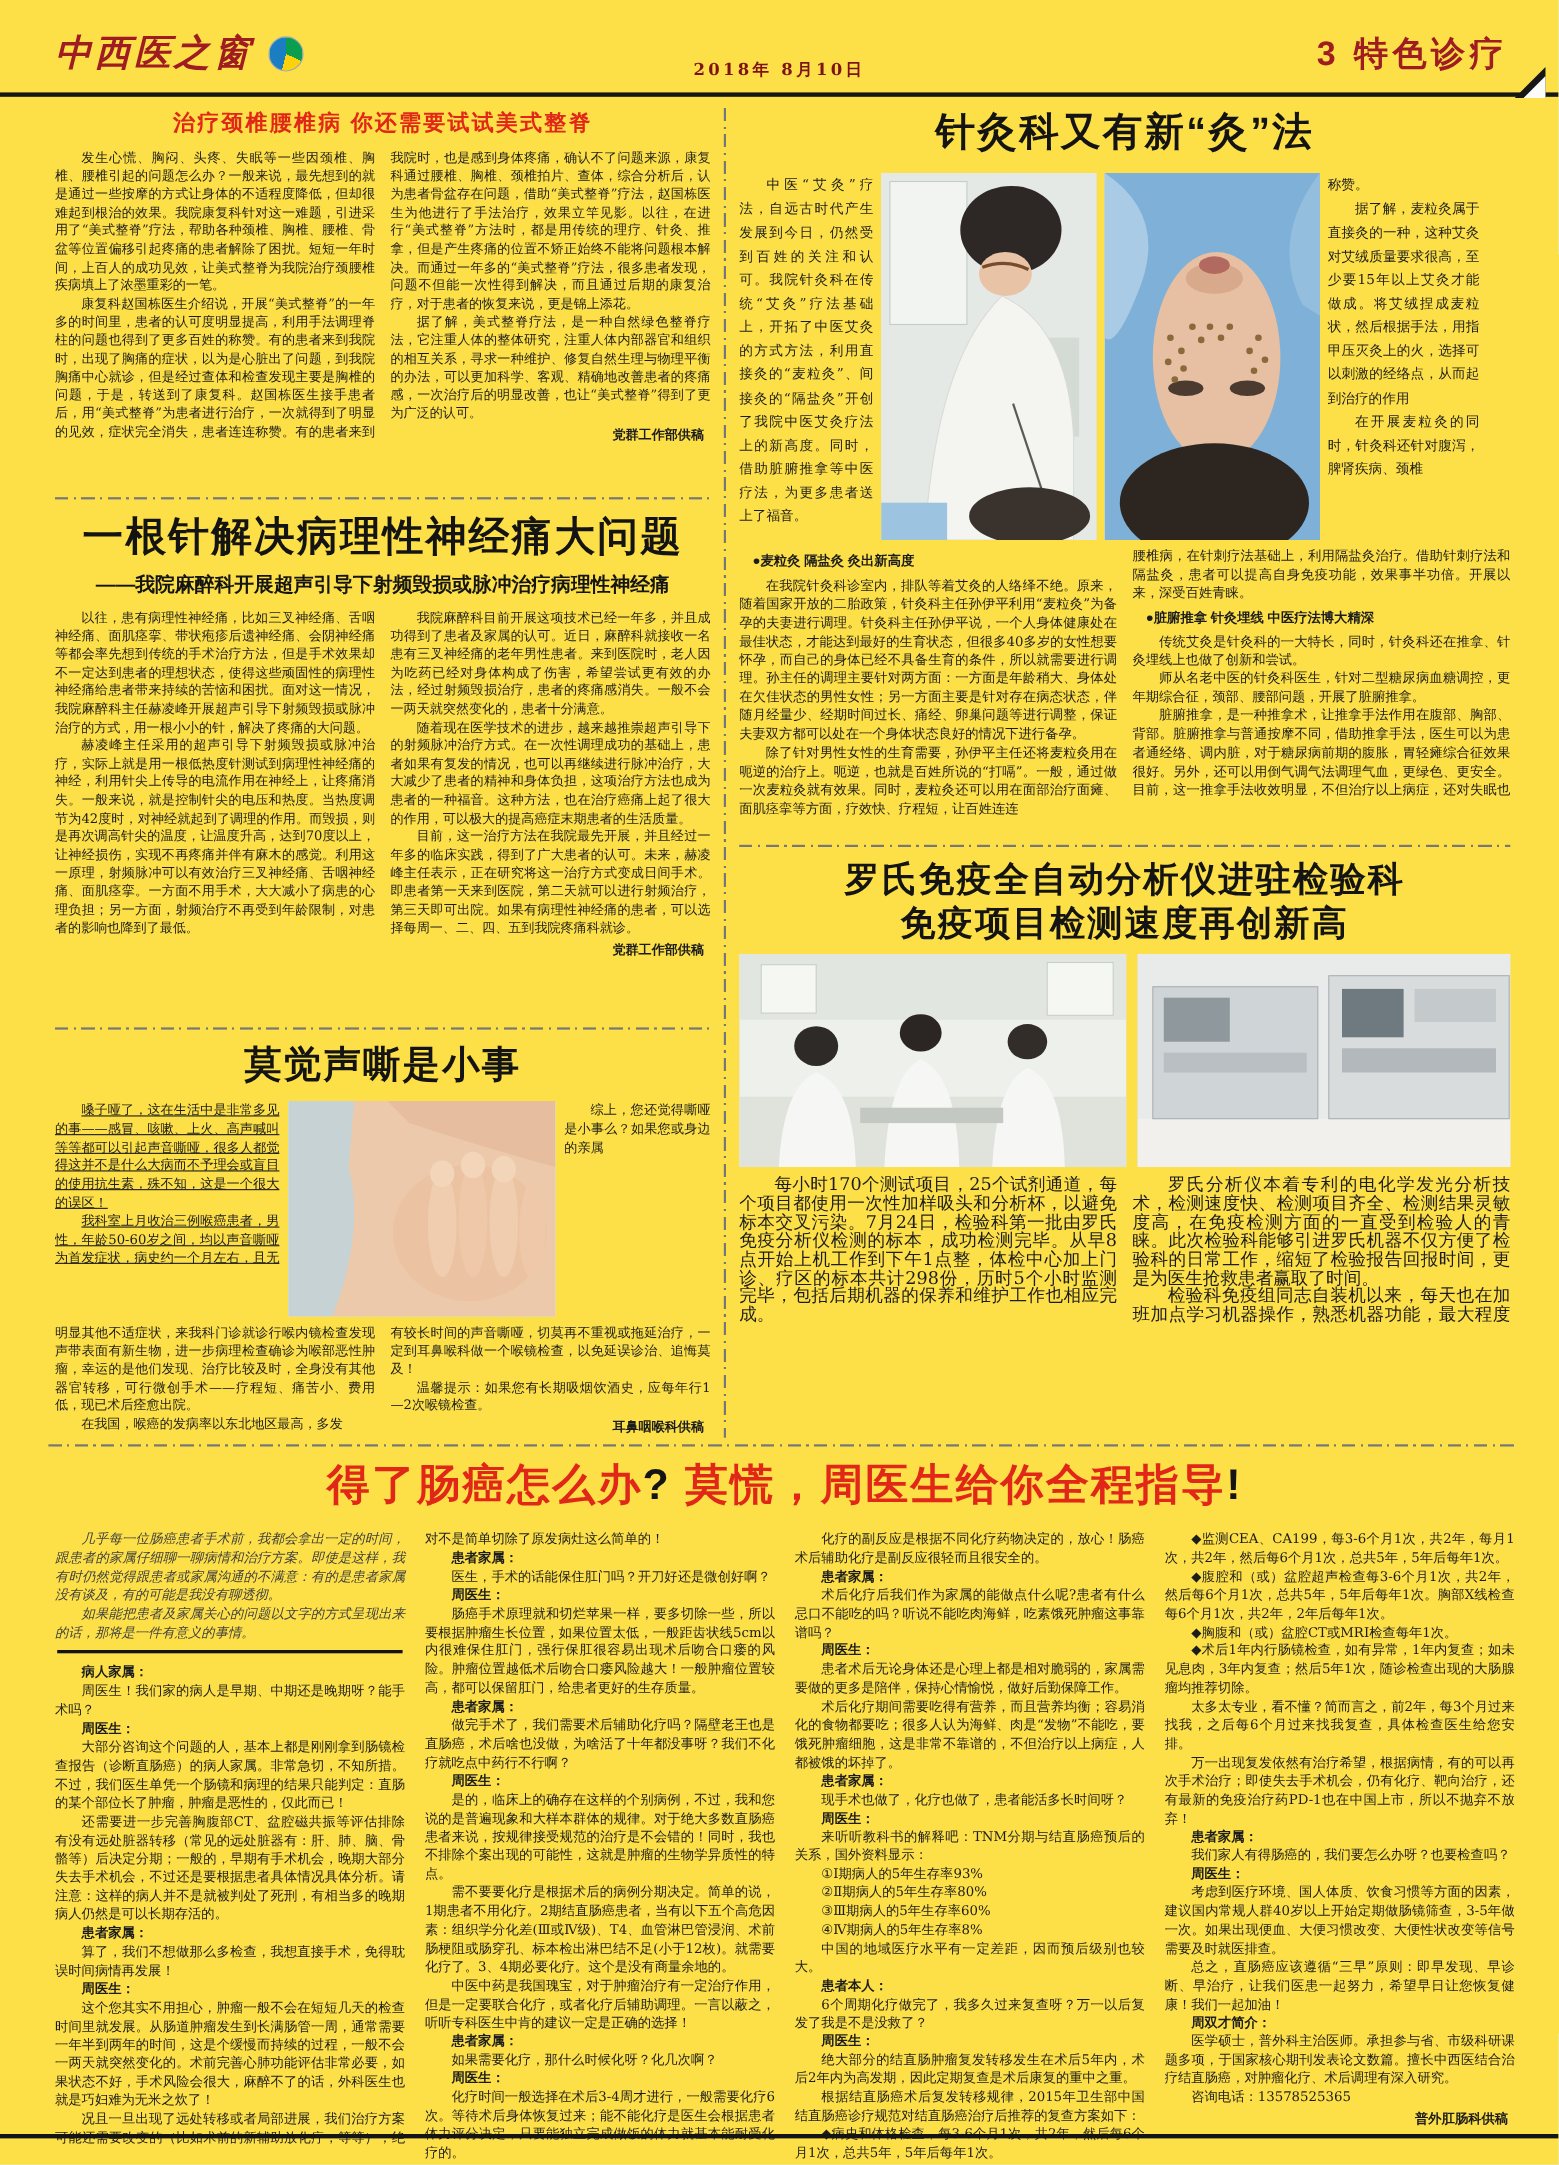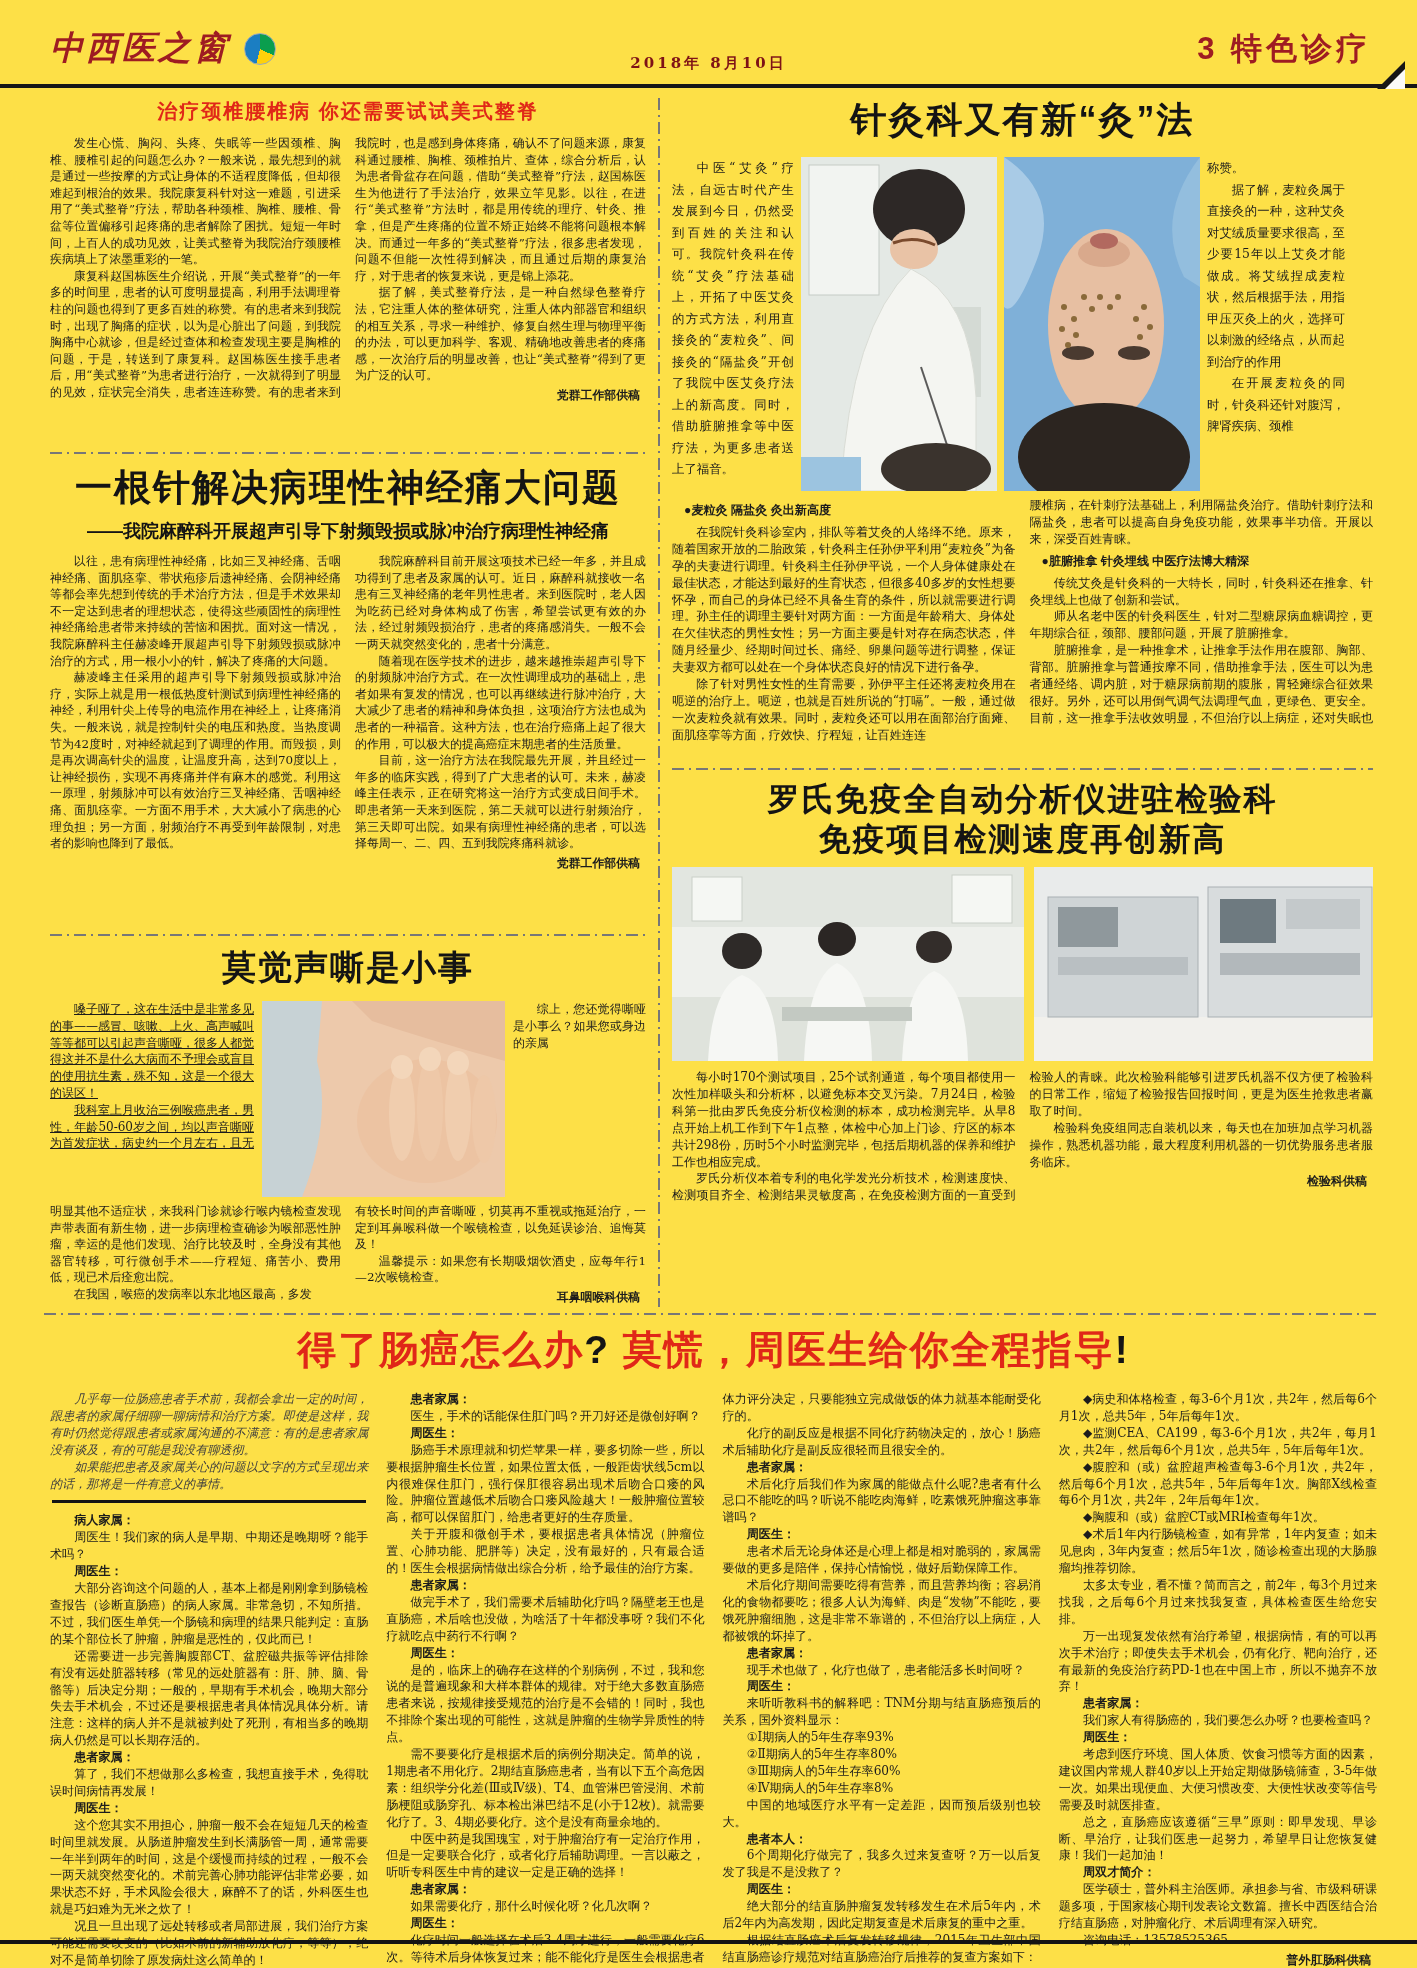--- a/index.html
+++ b/index.html
@@ -45,21 +45,21 @@
            text-align:center;margin:0 0 10px;color:#141414;}
   .bottom-head{text-align:center;font-family:"Liberation Sans",sans-serif;font-weight:900;
                font-size:39px;color:#e02718;letter-spacing:2px;margin:8px 0 14px;}
   .bottom-head .blackp{color:#151515;}
   
   .cols2{column-count:2;column-gap:14px;text-align:justify;font-size:11.9px;line-height:16.6px;overflow:hidden;}
   .a1text{height:308px;}
   .a3text{height:372px;}
   .a4bottom{height:104px;margin-top:6px;}
   .a2body{height:262px;font-size:12.1px;line-height:16.9px;}
-  .a5text{height:142px;font-size:12px;line-height:16.9px;margin-top:8px;}
+  .a5text{height:142px;font-size:16px;line-height:16.9px;margin-top:8px;}
   .bottomcols{column-count:4;column-gap:18px;height:622px;font-size:12.1px;line-height:16.9px;
               text-align:justify;overflow:hidden;}
   .para{margin:0;text-indent:2em;}
   .noindent{text-indent:0;}
   .qlabel{margin:0;text-indent:2em;font-weight:bold;font-family:"Liberation Sans",sans-serif;}
   .bullet-head{margin:5px 0;text-indent:1em;font-weight:bold;font-family:"Liberation Sans",sans-serif;}
   .byline{margin:3px 6px 0 0;text-align:right;font-weight:bold;font-family:"Liberation Sans",sans-serif;text-indent:0;}
   .lead-para{margin:0;text-indent:2em;color:#3f3f3f;font-style:italic;}
   .col-hr{height:3px;background:#141414;margin:8px 2px 9px;}
   
@@ -299,21 +299,20 @@
         <p class="para">还需要进一步完善胸腹部CT、盆腔磁共振等评估排除有没有远处脏器转移（常见的远处脏器有：肝、肺、脑、骨骼等）后决定分期；一般的，早期有手术机会，晚期大部分失去手术机会，不过还是要根据患者具体情况具体分析。请注意：这样的病人并不是就被判处了死刑，有相当多的晚期病人仍然是可以长期存活的。</p>
         <p class="qlabel">患者家属：</p>
         <p class="para">算了，我们不想做那么多检查，我想直接手术，免得耽误时间病情再发展！</p>
         <p class="qlabel">周医生：</p>
         <p class="para">这个您其实不用担心，肿瘤一般不会在短短几天的检查时间里就发展。从肠道肿瘤发生到长满肠管一周，通常需要一年半到两年的时间，这是个缓慢而持续的过程，一般不会一两天就突然变化的。术前完善心肺功能评估非常必要，如果状态不好，手术风险会很大，麻醉不了的话，外科医生也就是巧妇难为无米之炊了！</p>
         <p class="para">况且一旦出现了远处转移或者局部进展，我们治疗方案可能还需要改变的（比如术前的新辅助放化疗，等等），绝对不是简单切除了原发病灶这么简单的！</p>
         <p class="qlabel">患者家属：</p>
         <p class="para">医生，手术的话能保住肛门吗？开刀好还是微创好啊？</p>
         <p class="qlabel">周医生：</p>
         <p class="para">肠癌手术原理就和切烂苹果一样，要多切除一些，所以要根据肿瘤生长位置，如果位置太低，一般距齿状线5cm以内很难保住肛门，强行保肛很容易出现术后吻合口瘘的风险。肿瘤位置越低术后吻合口瘘风险越大！一般肿瘤位置较高，都可以保留肛门，给患者更好的生存质量。</p>
-        <p class="para">关于开腹和微创手术，要根据患者具体情况（肿瘤位置、心肺功能、肥胖等）决定，没有最好的，只有最合适的！医生会根据病情做出综合分析，给予最佳的治疗方案。</p>
         <p class="qlabel">患者家属：</p>
         <p class="para">做完手术了，我们需要术后辅助化疗吗？隔壁老王也是直肠癌，术后啥也没做，为啥活了十年都没事呀？我们不化疗就吃点中药行不行啊？</p>
         <p class="qlabel">周医生：</p>
         <p class="para">是的，临床上的确存在这样的个别病例，不过，我和您说的是普遍现象和大样本群体的规律。对于绝大多数直肠癌患者来说，按规律接受规范的治疗是不会错的！同时，我也不排除个案出现的可能性，这就是肿瘤的生物学异质性的特点。</p>
         <p class="para">需不要要化疗是根据术后的病例分期决定。简单的说，1期患者不用化疗。2期结直肠癌患者，当有以下五个高危因素：组织学分化差(Ⅲ或Ⅳ级)、T4、血管淋巴管浸润、术前肠梗阻或肠穿孔、标本检出淋巴结不足(小于12枚)。就需要化疗了。3、4期必要化疗。这个是没有商量余地的。</p>
         <p class="para">中医中药是我国瑰宝，对于肿瘤治疗有一定治疗作用，但是一定要联合化疗，或者化疗后辅助调理。一言以蔽之，听听专科医生中肯的建议一定是正确的选择！</p>
         <p class="qlabel">患者家属：</p>
         <p class="para">如果需要化疗，那什么时候化呀？化几次啊？</p>
         <p class="qlabel">周医生：</p>
         <p class="para">化疗时间一般选择在术后3-4周才进行，一般需要化疗6次。等待术后身体恢复过来；能不能化疗是医生会根据患者体力评分决定，只要能独立完成做饭的体力就基本能耐受化疗的。</p>

